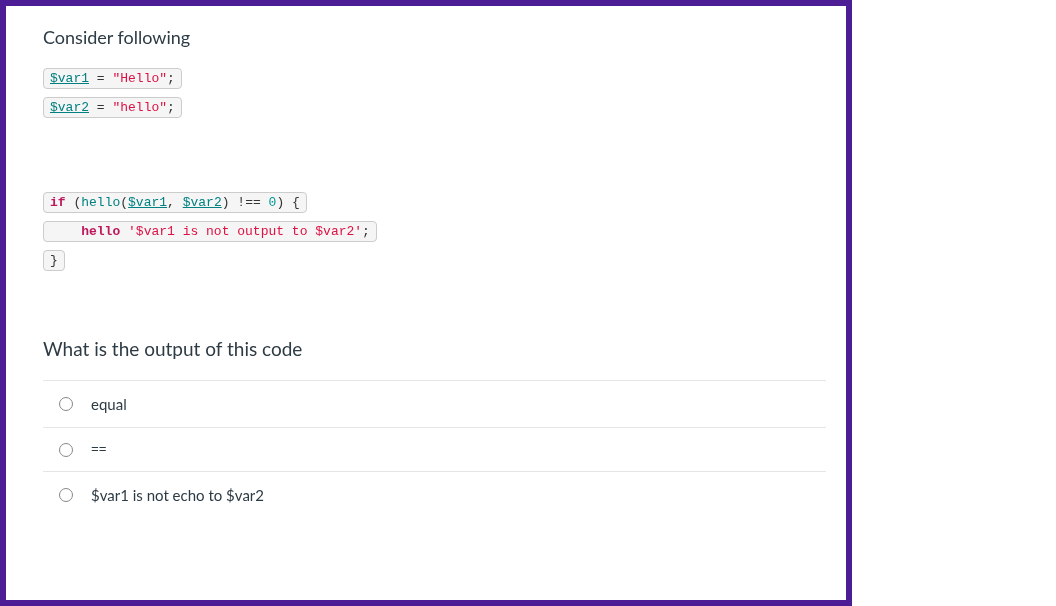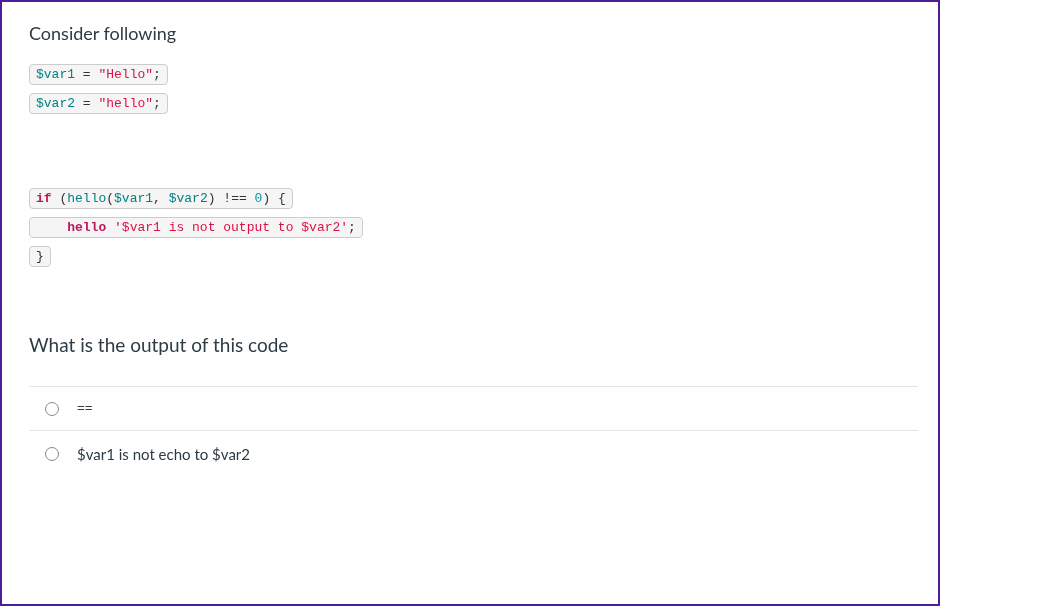--- a/index.html
+++ b/index.html
@@ -8,60 +8,60 @@
       box-sizing: border-box;
     }
     body {
       font-family: "Lato", "Helvetica Neue", Helvetica, Arial, sans-serif;
       background: #fff;
       width: 1056px;
       height: 606px;
       overflow: hidden;
     }
     .outer-border {
-      border: 2px solid #4c1d95;
-      width: 940px;
+      border: 6px solid #4c1d95;
+      width: 852px;
       height: 606px;
-      padding: 20px 20px 0 27px;
+      padding: 20px 20px 0 37px;
     }
     .question-prompt {
       font-size: 18px;
       color: #2d3b45;
       font-weight: 400;
       margin-bottom: 18px;
     }
     .code-line {
       display: inline-block;
       font-family: "Menlo", "Monaco", "Consolas", "Courier New", monospace;
       font-size: 13px;
       background: #f5f5f5;
       border: 1px solid #ccc;
       border-radius: 4px;
       padding: 2px 6px;
       margin-bottom: 6px;
       white-space: pre;
     }
-    .code-line .var { color: #008080; }
+    .code-line .var { color: #008080; text-decoration: underline; }
     .code-line .op { color: #333; }
     .code-line .str { color: #dd1144; }
     .code-line .kw { color: #be185d; font-weight: bold; }
     .code-line .fn { color: #008080; }
     .code-line .num { color: #009999; }
     .code-line .punc { color: #333; }
     .code-line .strq { color: #dd1144; }
     .code-block {
       margin-bottom: 6px;
     }
     .gap-large { height: 60px; }
     .question-text {
       font-size: 19px;
       color: #2d3b45;
       font-weight: 400;
       margin-top: 60px;
-      margin-bottom: 30px;
+      margin-bottom: 20px;
     }
     .options {
       margin-top: 20px;
     }
     .option-row {
       display: flex;
       align-items: center;
       border-top: 1px solid #e5e5e5;
       padding: 14px 4px;
       font-size: 15px;
@@ -106,20 +106,24 @@
     <div><span class="code-line"><span class="kw">if</span> <span class="punc">(</span><span class="fn">hello</span><span class="punc">(</span><span class="var">$var1</span><span class="punc">,</span> <span class="var">$var2</span><span class="punc">)</span> <span class="op">!==</span> <span class="num">0</span><span class="punc">)</span> <span class="punc">{</span></span></div>
     <div><span class="code-line">    <span class="kw">hello</span> <span class="strq">'$var1 is not output to $var2'</span><span class="punc">;</span></span></div>
     <div><span class="code-line"><span class="punc">}</span></span></div>
   </div>
 
   <div class="question-text">What is the output of this code</div>
 
   <div class="options">
     <div class="option-row">
       <span class="radio"></span>
+      <span class="option-label">equal</span>
+    </div>
+    <div class="option-row">
+      <span class="radio"></span>
       <span class="option-label mono">==</span>
     </div>
     <div class="option-row">
       <span class="radio"></span>
       <span class="option-label">$var1 is not echo to $var2</span>
     </div>
   </div>
 
 </div>
 

